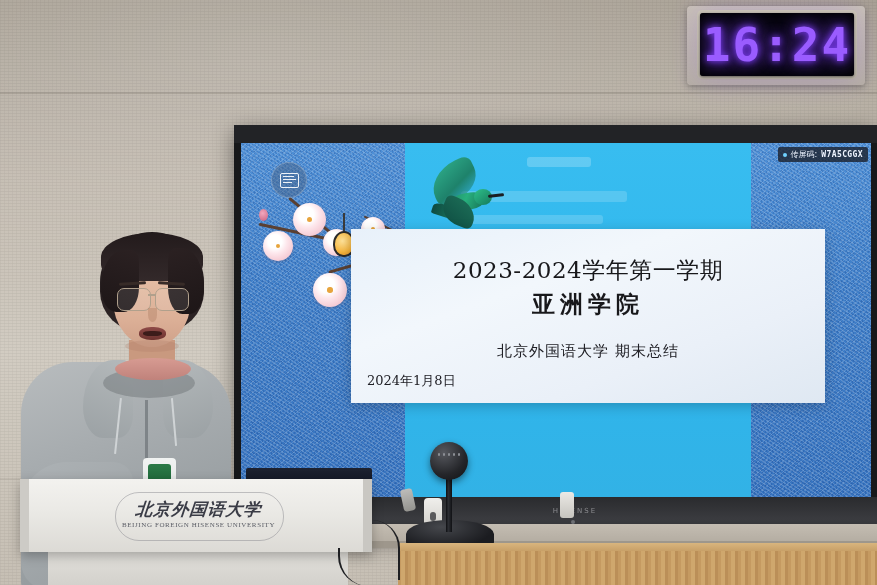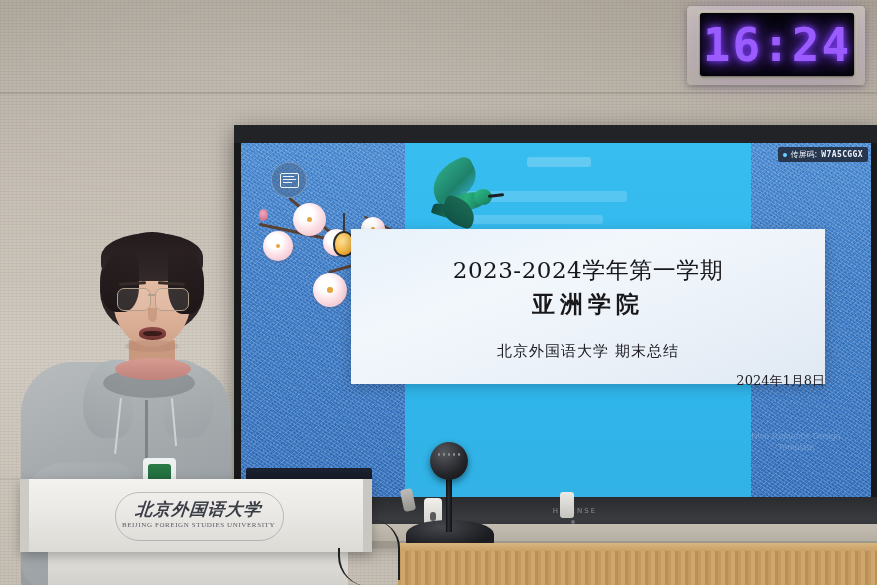--- a/index.html
+++ b/index.html
@@ -97,30 +97,30 @@
   .cast-badge{position:absolute;right:3px;top:4px;height:15px;padding:0 5px;border-radius:2px;
     background:rgba(25,30,40,.78);display:flex;align-items:center;gap:4px;
     color:#eef4ff;font-size:8px;font-family:"DejaVu Sans",sans-serif;white-space:nowrap;}
   .cast-code{font-family:"DejaVu Sans Mono",monospace;font-weight:700;letter-spacing:.4px;}
 
   
   .watermark{position:absolute;right:20px;bottom:44px;width:110px;text-align:center;
     color:rgba(235,245,255,.22);font-size:9px;line-height:11px;}
 
   
-  .card{position:absolute;left:110px;top:86px;width:474px;height:155px;
+  .card{position:absolute;left:110px;top:86px;width:474px;height:174px;
     background:linear-gradient(160deg,#e8f1fa 0%,#f2f7fc 35%,#eaf0f8 70%,#dfe8f2 100%);
     box-shadow:0 3px 12px rgba(0,0,0,.22);}
   .card-t1{position:absolute;left:0;top:26px;width:100%;text-align:center;
     font-family:"DejaVu Serif","Liberation Serif",serif;font-size:23px;color:#18181b;letter-spacing:.5px;}
   .card-t2{position:absolute;left:0;top:60px;width:100%;text-align:center;
     font-family:"DejaVu Serif","Liberation Serif",serif;font-size:23px;font-weight:700;color:#18181b;letter-spacing:5px;}
   .card-t3{position:absolute;left:0;top:113px;width:100%;text-align:center;
     font-family:"DejaVu Serif","Liberation Serif",serif;font-size:15px;color:#202026;letter-spacing:1px;}
-  .card-t4{position:absolute;left:0;top:143px;width:100%;text-align:right;
+  .card-t4{position:absolute;left:16px;top:143px;width:100%;text-align:left;
     font-family:"DejaVu Serif","Liberation Serif",serif;font-size:13px;color:#202026;}
 
   
   .tv-bottom{position:absolute;left:234px;top:497px;width:643px;height:40px;
     background:linear-gradient(180deg,#2a2b2e,#3a3b3f 55%,#2c2d30);}
   .tv-brand{position:absolute;left:537px;top:507px;width:76px;height:9px;
     color:rgba(205,205,210,.55);font-size:7px;letter-spacing:2px;text-align:center;
     font-family:"DejaVu Sans",sans-serif;}
   .tv-led{position:absolute;left:571px;top:520px;width:4px;height:4px;border-radius:50%;background:#6d6f74;}
   .tv-shelf{position:absolute;left:210px;top:524px;width:667px;height:20px;
@@ -299,22 +299,20 @@
         <i style="top:8px;width:9px;"></i>
       </div>
     </div>
 
     <div class="cast-badge">
       <span class="cast-dot"></span>
       <span>传屏码:</span>
       <span class="cast-code">W7A5CGGX</span>
     </div>
 
-    <div class="watermark">Nice Romance
-Design Template</div>
 
     <div class="card">
       <div class="card-t1">2023-2024学年第一学期</div>
       <div class="card-t2">亚洲学院</div>
       <div class="card-t3">北京外国语大学  期末总结</div>
       <div class="card-t4">2024年1月8日</div>
     </div>
   </div>
 
   <div class="tv-bottom"></div>
@@ -385,18 +383,18 @@
     <div class="fingers"></div>
 
   </div>
 
   <div class="podium-body"></div>
   <div class="podium"></div>
   <div class="podium-edge-l"></div>
   <div class="podium-edge-r"></div>
   <div class="podium-oval"></div>
   <div class="podium-cn">北京外国语大学</div>
-  <div class="podium-en">BEIJING FOREIGN STUDIES UNIVERSITY</div>
+  <div class="podium-en">BEIJING FOREIGN HISENSE UNIVERSITY</div>
 
   <div style="position:absolute;left:372px;top:520px;width:26px;height:60px;border-right:2px solid #1e1f22;border-radius:0 40px 0 0;"></div>
   <div style="position:absolute;left:338px;top:548px;width:40px;height:38px;border-left:2px solid #1e1f22;border-radius:0 0 0 30px;"></div>
 
 </div>
 
 </body></html>

